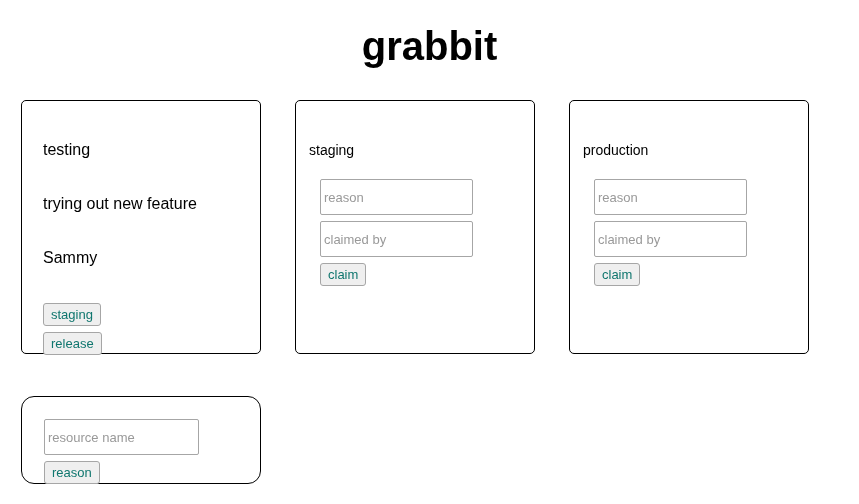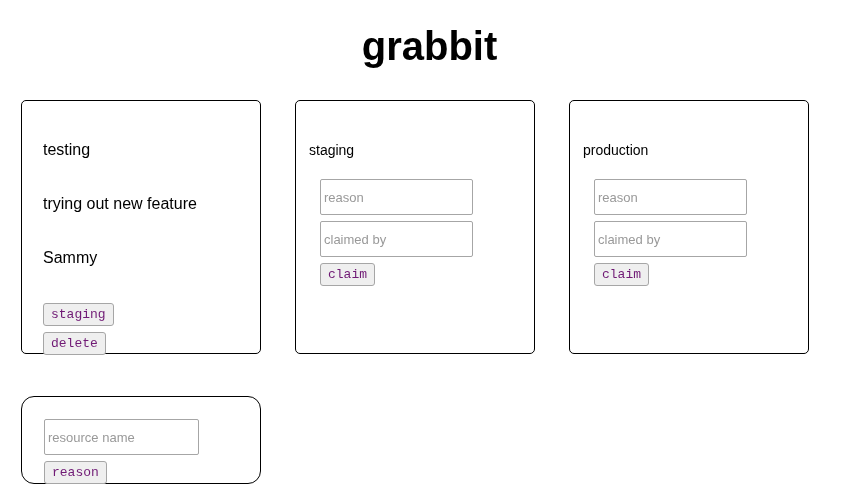--- a/index.html
+++ b/index.html
@@ -85,29 +85,29 @@
     outline: none;
   }
   .txt-input::placeholder {
     color: #999999;
     opacity: 1;
   }
 
   .btn {
     box-sizing: border-box;
     display: inline-block;
-    font-family: Liberation Mono, monospace;
+    font-family: Liberation Sans, sans-serif;
     font-size: 13px;
     line-height: 15px;
     padding: 3px 7px;
     margin: 0;
     border: 1px solid #a6a6a6;
     border-radius: 3px;
     background: #efefef;
-    color: #701a75;
+    color: #0f766e;
     cursor: pointer;
     text-align: right;
   }
 
   .claimed-block {
     position: absolute;
     left: 21px;
     top: 40px;
     width: 200px;
   }
@@ -156,21 +156,21 @@
 
 <div class="cards-row">
 
   <div class="card">
     <div class="claimed-block">
       <p class="claimed-line">testing</p>
       <p class="claimed-line">trying out new feature</p>
       <p class="claimed-line last">Sammy</p>
       <div class="claimed-actions">
         <button type="button" class="btn">staging</button>
-        <button type="button" class="btn">delete</button>
+        <button type="button" class="btn">release</button>
       </div>
     </div>
   </div>
 
   <div class="card">
     <p class="card-heading">staging</p>
     <div class="claim-form">
       <input type="text" class="txt-input" placeholder="reason" style="">
       <input type="text" class="txt-input" placeholder="claimed by" style="">
       <button type="button" class="btn">claim</button>

